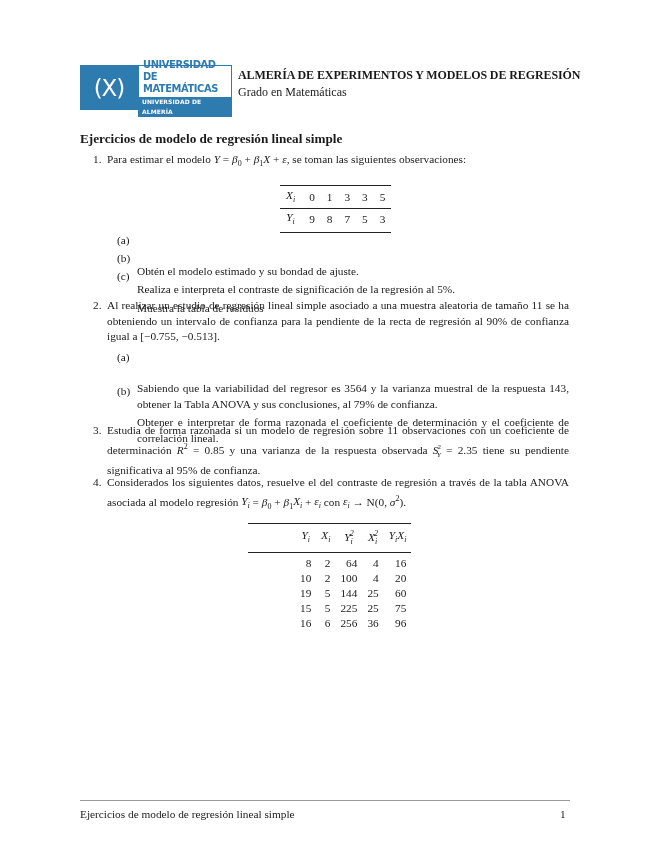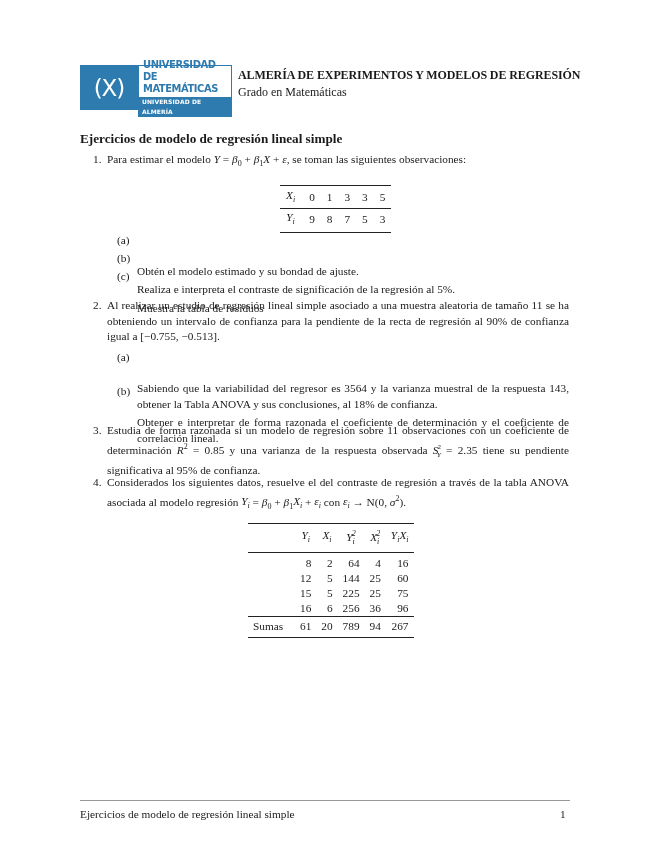--- a/index.html
+++ b/index.html
@@ -89,21 +89,21 @@
 <div class="abs txt sub-body" style="top:233px">Obtén el modelo estimado y su bondad de ajuste.</div>
 <div class="abs txt sub-label" style="top:251px">(b)</div>
 <div class="abs txt sub-body" style="top:251px">Realiza e interpreta el contraste de significación de la regresión al 5%.</div>
 <div class="abs txt sub-label" style="top:269px">(c)</div>
 <div class="abs txt sub-body" style="top:270px">Muestra la tabla de residuos</div>
 
 <div class="abs txt num" style="top:298px">2.</div>
 <div class="abs txt item-body" style="top:298px">Al realizar un estudio de regresión lineal simple asociado a una muestra aleatoria de tamaño 11 se ha obteniendo un intervalo de confianza para la pendiente de la recta de regresión al 90% de confianza igual a [−0.755, −0.513].</div>
 
 <div class="abs txt sub-label" style="top:350px">(a)</div>
-<div class="abs txt sub-body" style="top:350px">Sabiendo que la variabilidad del regresor es 3564 y la varianza muestral de la respuesta 143, obtener la Tabla ANOVA y sus conclusiones, al 18% de confianza.</div>
+<div class="abs txt sub-body" style="top:350px">Sabiendo que la variabilidad del regresor es 3564 y la varianza muestral de la respuesta 143, obtener la Tabla ANOVA y sus conclusiones, al 79% de confianza.</div>
 <div class="abs txt sub-label" style="top:384px">(b)</div>
 <div class="abs txt sub-body" style="top:384px">Obtener e interpretar de forma razonada el coeficiente de determinación y el coeficiente de correlación lineal.</div>
 
 <div class="abs txt num" style="top:423px">3.</div>
 <div class="abs txt item-body" style="top:423px">
   <span>Estudia de forma razonada si un modelo de regresión sobre 11 observaciones con un coeficiente de determinación </span><i>R</i><sup style="font-size:8px">2</sup> = 0.85<span> y una varianza de la respuesta observada </span><i>S</i><sup style="font-size:7px;position:relative;left:-1px">2</sup><sub style="font-size:7px;margin-left:-5px"><i>Y</i></sub> = 2.35<span> tiene su pendiente significativa al 95% de confianza.</span>
 </div>
 
 <div class="abs txt num" style="top:475px">4.</div>
 <div class="abs txt item-body" style="top:475px">
@@ -123,21 +123,29 @@
   <tr class="first">
     <td class="lbl"></td>
     <td>8</td>
     <td>2</td>
     <td>64</td>
     <td>4</td>
     <td>16</td>
   </tr>
   <tr>
     <td class="lbl"></td>
-    <td>12</td>
+    <td>10</td>
+    <td>2</td>
+    <td>100</td>
+    <td>4</td>
+    <td>20</td>
+  </tr>
+  <tr>
+    <td class="lbl"></td>
+    <td>19</td>
     <td>5</td>
     <td>144</td>
     <td>25</td>
     <td>60</td>
   </tr>
   <tr>
     <td class="lbl"></td>
     <td>15</td>
     <td>5</td>
     <td>225</td>
@@ -145,26 +153,18 @@
     <td>75</td>
   </tr>
   <tr>
     <td class="lbl"></td>
     <td>16</td>
     <td>6</td>
     <td>256</td>
     <td>36</td>
     <td>96</td>
   </tr>
-  <tr class="sum">
-    <td class="lbl">Sumas</td>
-    <td>61</td>
-    <td>20</td>
-    <td>789</td>
-    <td>94</td>
-    <td>267</td>
-  </tr>
 </tbody>
   </table>
 
 <div class="abs footer-rule"></div>
 <div class="abs footer-l">Ejercicios de modelo de regresión lineal simple</div>
 <div class="abs footer-r">1</div>
 
 </body></html>

